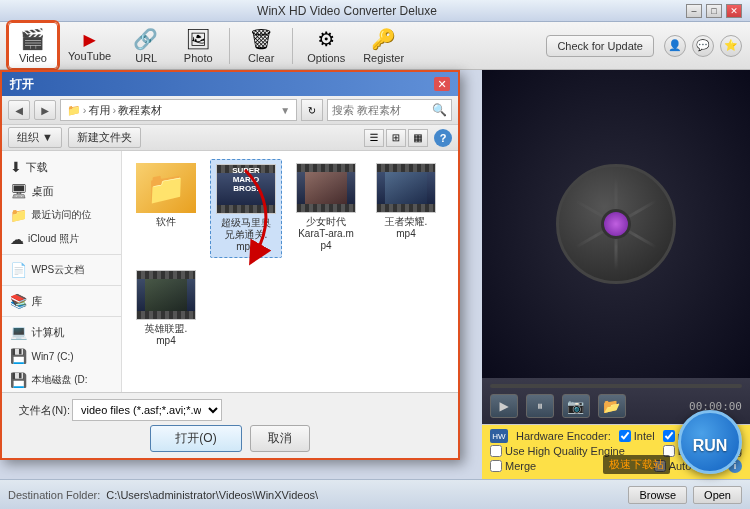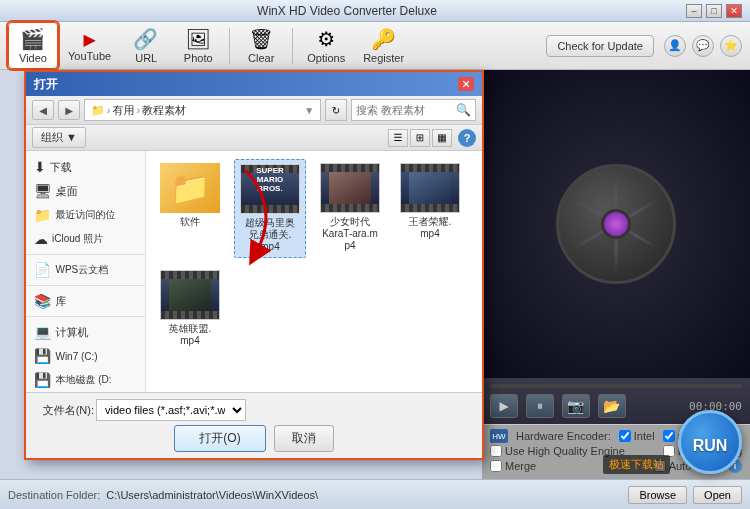--- a/index.html
+++ b/index.html
@@ -110,21 +110,21 @@
       justify-content: center;
       cursor: pointer;
       font-size: 11px;
       color: #555;
     }
 
     
     .file-dialog {
       position: absolute;
       top: 70px;
-      left: 24px;
+      left: 0;
       width: 460px;
       height: 390px;
       background: #f0f0f0;
       border: 2px solid #e05020;
       border-radius: 0;
       z-index: 100;
       display: flex;
       flex-direction: column;
       box-shadow: 4px 4px 12px rgba(0,0,0,0.4);
     }
@@ -545,21 +545,21 @@
       display: flex;
       align-items: center;
       justify-content: center;
       cursor: pointer;
       color: #ccc;
       font-size: 14px;
     }
 
     
     .options-row {
-      background: #a3a3a3;
+      background: #fde047;
       padding: 4px 8px;
       border-top: 1px solid #ccc;
     }
     .option-line {
       display: flex;
       align-items: center;
       gap: 8px;
       margin-bottom: 2px;
       font-size: 11px;
     }
@@ -821,20 +821,21 @@
     </div>
     <div style="width:22px;height:22px;background:linear-gradient(to bottom,#f8f8f8,#e0e0e0);border:1px solid #bbb;display:flex;align-items:center;justify-content:center;font-size:10px;cursor:pointer;">↻</div>
     <div class="search-box">
       <input type="text" style="border: none; outline: none; font-size: 11px; width: 100px; color: rgb(136, 136, 136);" placeholder="搜索 教程素材">
       <span class="search-icon-sm">🔍</span>
     </div>
   </div>
 
   <div class="dialog-action-bar">
     <button class="action-btn-sm">组织 ▼</button>
+    <button class="new-folder-btn">新建文件夹</button>
     <div class="view-btns">
       <div class="view-btn">☰</div>
       <div class="view-btn">⊞</div>
       <div class="view-btn">▦</div>
     </div>
     <div class="help-btn">?</div>
   </div>
 
   <div class="dialog-body">
 

